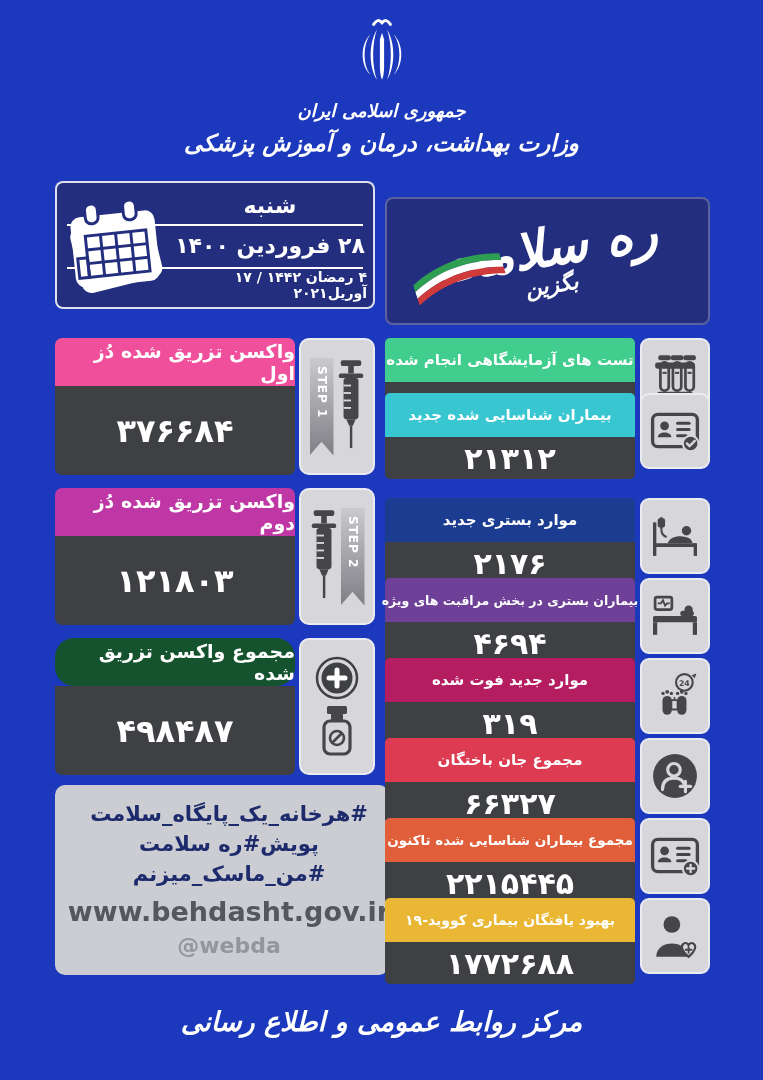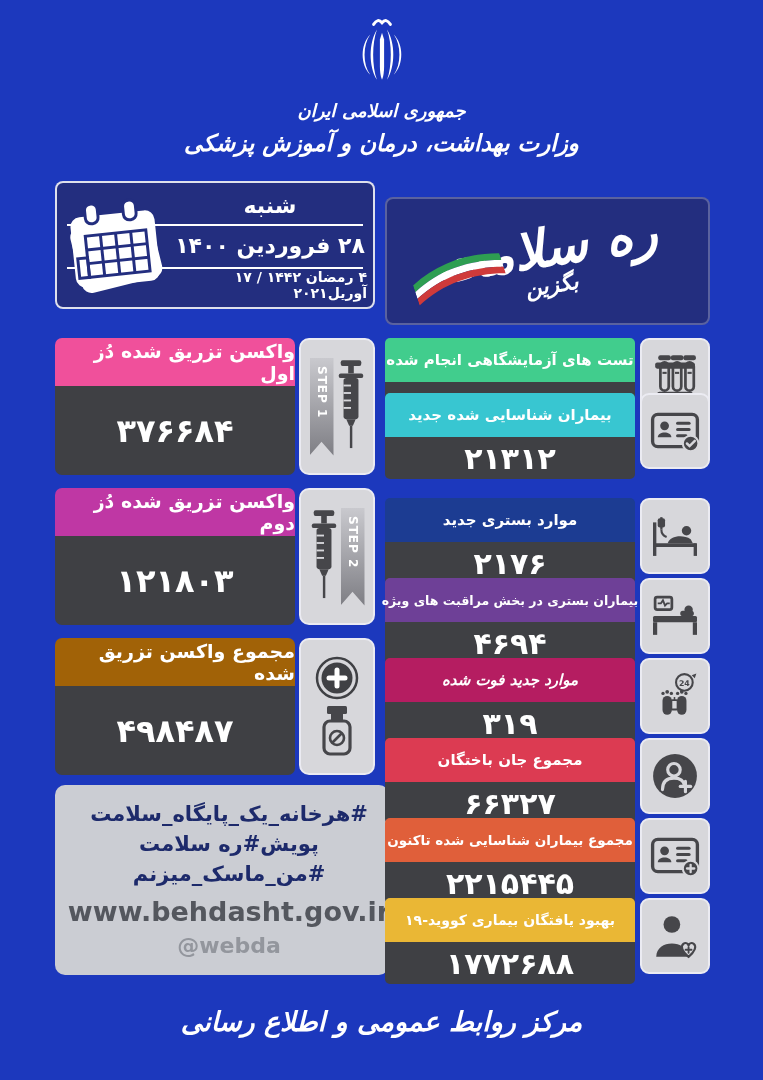--- a/index.html
+++ b/index.html
@@ -176,21 +176,21 @@
             <line x1="7" y1="37" x2="15" y2="37"></line>
           <line x1="7" y1="45" x2="15" y2="45"></line>
             <line x1="7" y1="53" x2="15" y2="53"></line>
         </g>
       </svg>
     </div>
   </div>
 
   <div class="vax-card" style="top:638px">
     <div class="vax-main">
-      <div class="vax-head" style="background: #a16207;">مجموع واکسن تزریق شده</div>
+      <div class="vax-head" style="background: #14532d; border-radius: 19px;">مجموع واکسن تزریق شده</div>
       <div class="vax-num">۴۹۸۴۸۷</div>
     </div>
     <div class="vax-icon col">
       <svg width="46" height="46" viewBox="0 0 46 46">
         <circle cx="23" cy="23" r="20" fill="none" stroke="#3f4044" stroke-width="2.5"></circle>
         <circle cx="23" cy="23" r="15.5" fill="#3f4044"></circle>
         <g stroke="#fff" stroke-width="5" stroke-linecap="round">
           <line x1="15" y1="23" x2="31" y2="23"></line>
             <line x1="23" y1="15" x2="23" y2="31"></line>
         </g>
@@ -300,21 +300,21 @@
           <rect x="2" y="21" width="42" height="6" rx="1.5"></rect>
           <rect x="2" y="27" width="4" height="12"></rect>
           <rect x="40" y="27" width="4" height="12"></rect>
         </g>
       </svg>
     </div>
   </div>
 
   <div class="stat-row" style="top:658px">
     <div class="stat-main">
-      <div class="stat-head" style="background: rgb(181, 29, 97); font-style: italic;">موارد جدید فوت شده</div>
+      <div class="stat-head" style="background: rgb(181, 29, 97);">موارد جدید فوت شده</div>
       <div class="stat-num">۳۱۹</div>
     </div>
     <div class="stat-icon">
       <svg width="46" height="50" viewBox="0 0 44 48">
         <circle cx="31" cy="11" r="8" fill="none" stroke="#46464a" stroke-width="2"></circle>
         <polygon points="38,4 42.5,2.5 41,7" fill="#46464a"></polygon>
         <text x="31" y="14" font-size="7.5" font-weight="bold" text-anchor="middle" fill="#46464a" font-family="DejaVu Sans, sans-serif">24</text>
         <g fill="#46464a">
           <circle cx="10.5" cy="21.5" r="1.6"></circle>
             <circle cx="14.5" cy="20" r="1.8"></circle>

